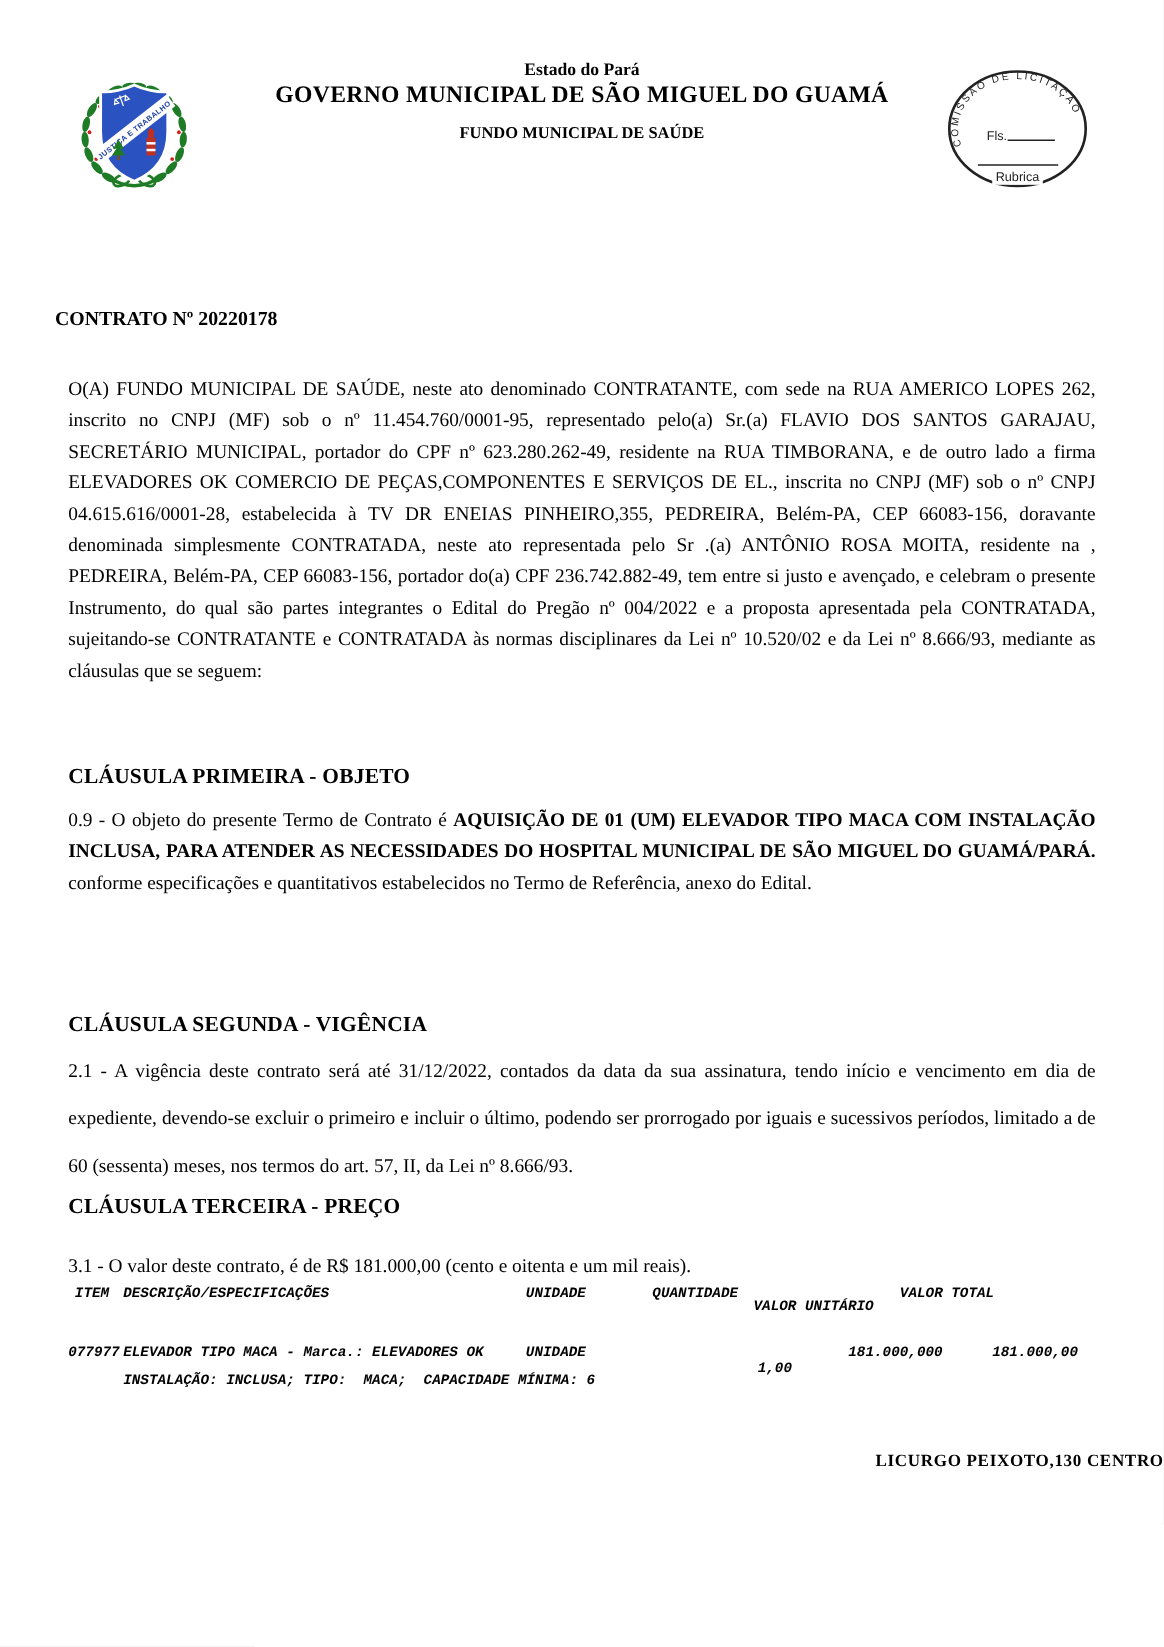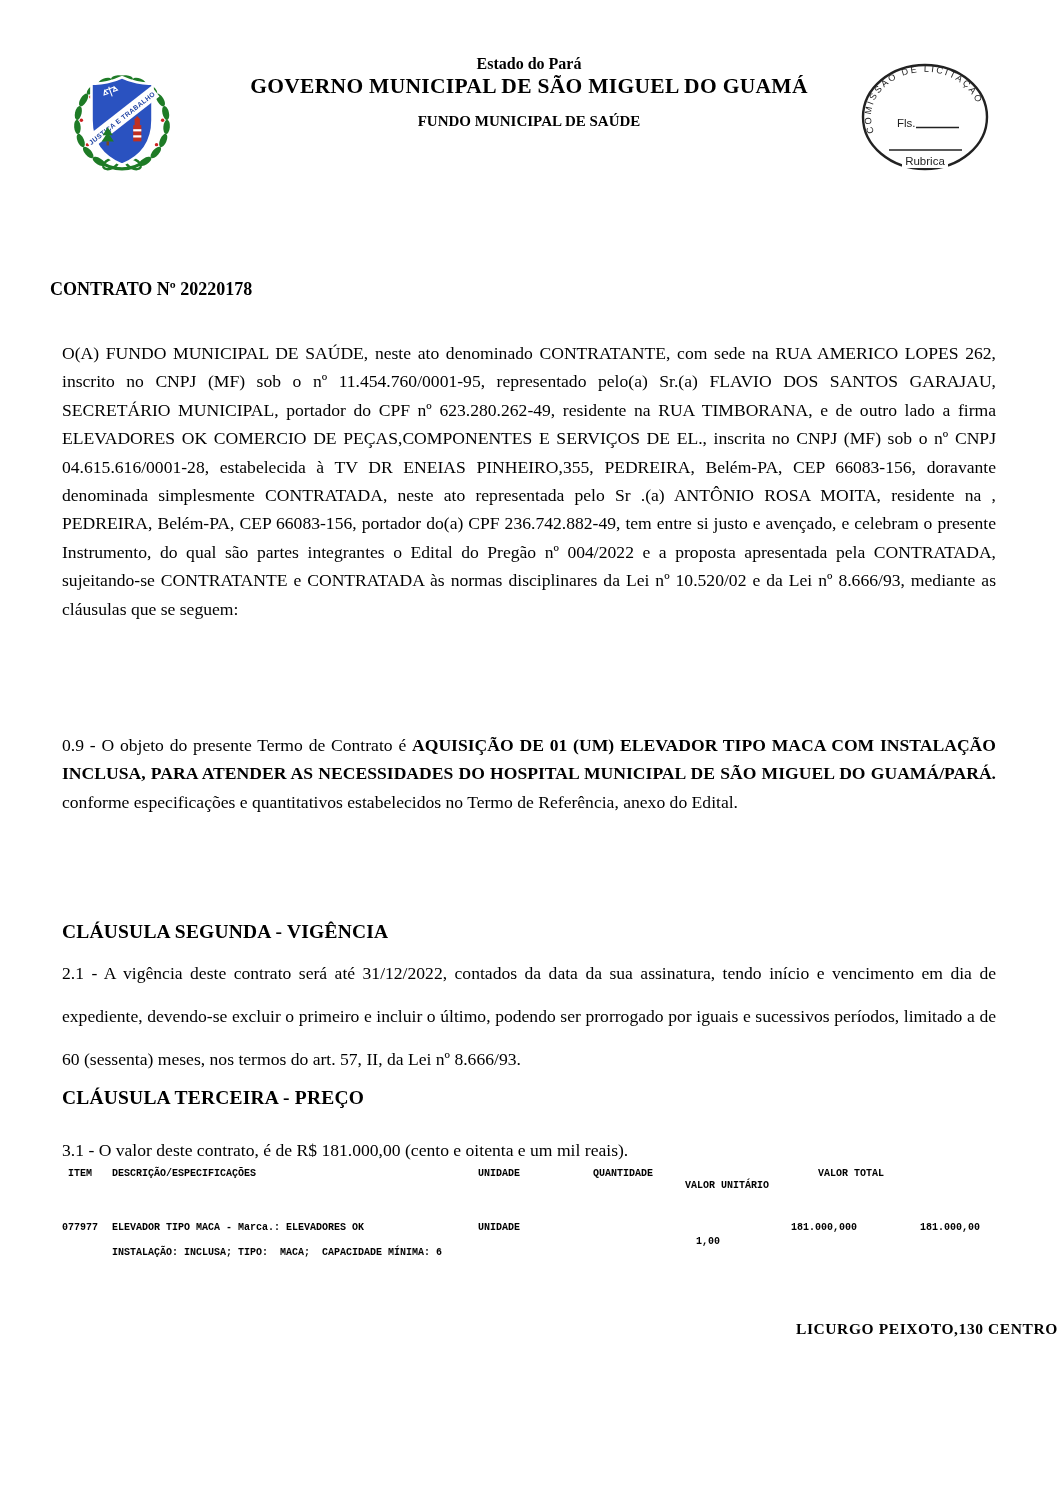--- a/index.html
+++ b/index.html
@@ -31,22 +31,22 @@
 
   .body-block { position:absolute; left:62px; width:934px; font-size:17.6px;
                 line-height:28.4px; text-align:justify; }
   .b1 { top:731px; }
   .b2 { top:952px; line-height:42.8px; }
   .b3 { top:1120px; text-align:left;margin-top:16px; }
   .bold { font-weight:bold; }
 
   
   .items-table { position:absolute; left:62px; top:1168px; width:933px; height:110px;
-                 font-family:"Liberation Mono", monospace; font-size:10px;
-                 font-weight:bold; white-space:pre; }
+                 font-family:"Liberation Mono", monospace; font-size:13px;
+                 font-weight:bold; white-space:pre;font-style:italic; }
   .items-table span { position:absolute; }
   .h-item { left:6px;  top:0; }
   .h-desc { left:50px; top:0; }
   .h-unit { left:416px;top:0; }
   .h-qty  { left:531px;top:0; }
   .h-vu   { left:623px;top:12px; }
   .h-vt   { left:756px;top:0; }
   .r-item { left:0px;  top:54px; }
   .r-desc { left:50px; top:54px; }
   .r-unit { left:416px;top:54px; }
@@ -148,20 +148,21 @@
     <line x1="58" y1="67.5" x2="101" y2="67.5" stroke="#222222" stroke-width="1.5"></line>
     <line x1="31" y1="90" x2="104" y2="90" stroke="#222222" stroke-width="1.5"></line>
     <rect x="44" y="94" width="46" height="14" fill="#ffffff"></rect>
     <text x="67" y="104.5" text-anchor="middle" font-size="11.5" font-family="Liberation Sans, sans-serif" fill="#222222">Rubrica</text>
   </svg>
 
   <div class="contract-number">CONTRATO Nº 20220178</div>
 
   <p class="opening">O(A) FUNDO MUNICIPAL DE SAÚDE, neste ato denominado CONTRATANTE, com sede na RUA AMERICO LOPES 262, inscrito no CNPJ (MF) sob o nº 11.454.760/0001-95, representado pelo(a) Sr.(a) FLAVIO DOS SANTOS GARAJAU, SECRETÁRIO MUNICIPAL,  portador do CPF nº 623.280.262-49, residente na RUA TIMBORANA,  e de outro lado a firma ELEVADORES OK COMERCIO DE PEÇAS,COMPONENTES E SERVIÇOS DE EL., inscrita no CNPJ (MF) sob o nº CNPJ 04.615.616/0001-28, estabelecida à TV DR ENEIAS PINHEIRO,355, PEDREIRA, Belém-PA, CEP 66083-156, doravante denominada simplesmente CONTRATADA, neste ato representada pelo Sr .(a) ANTÔNIO ROSA MOITA, residente na , PEDREIRA, Belém-PA, CEP 66083-156, portador do(a) CPF 236.742.882-49,  tem entre si justo e avençado, e celebram o presente Instrumento, do qual são partes integrantes o Edital do Pregão nº 004/2022 e a proposta apresentada pela CONTRATADA, sujeitando-se CONTRATANTE  e CONTRATADA às normas disciplinares da Lei nº 10.520/02 e da Lei nº 8.666/93, mediante as cláusulas que se seguem:</p>
 
+  <div class="clause-title t1">CLÁUSULA PRIMEIRA - OBJETO</div>
   <div class="body-block b1">
     <p><span>0.9  - O objeto do presente Termo de Contrato é </span><span class="bold">AQUISIÇÃO DE 01 (UM) ELEVADOR TIPO MACA COM INSTALAÇÃO INCLUSA, PARA ATENDER AS NECESSIDADES DO HOSPITAL MUNICIPAL DE SÃO MIGUEL DO GUAMÁ/PARÁ.</span><span> conforme especificações e quantitativos estabelecidos no Termo de Referência, anexo do Edital.</span></p>
   </div>
 
   <div class="clause-title t2">CLÁUSULA SEGUNDA - VIGÊNCIA</div>
   <p class="body-block b2">2.1  - A vigência deste contrato será até 31/12/2022, contados da data da sua assinatura, tendo início e vencimento em dia de expediente, devendo-se excluir o primeiro e incluir o último, podendo ser prorrogado por iguais e sucessivos períodos, limitado a de 60 (sessenta) meses, nos termos do art. 57, II, da Lei nº 8.666/93.</p>
 
   <div class="clause-title t3">CLÁUSULA TERCEIRA - PREÇO</div>
   <p class="body-block b3">3.1 - O valor deste contrato,  é de R$ 181.000,00 (cento e oitenta e um mil reais).</p>
 

